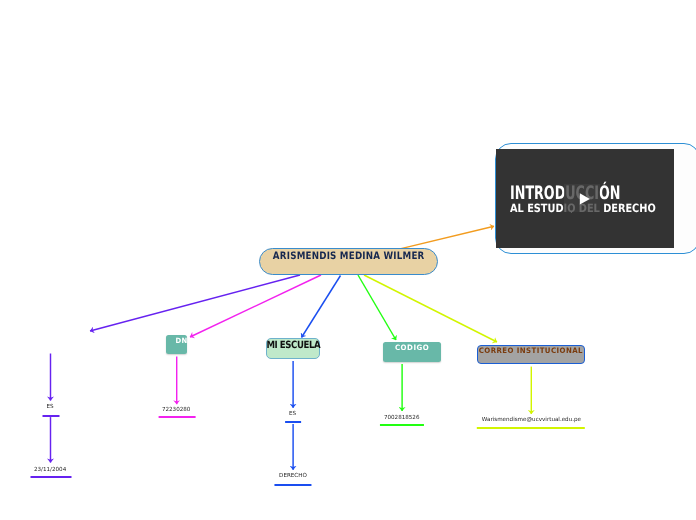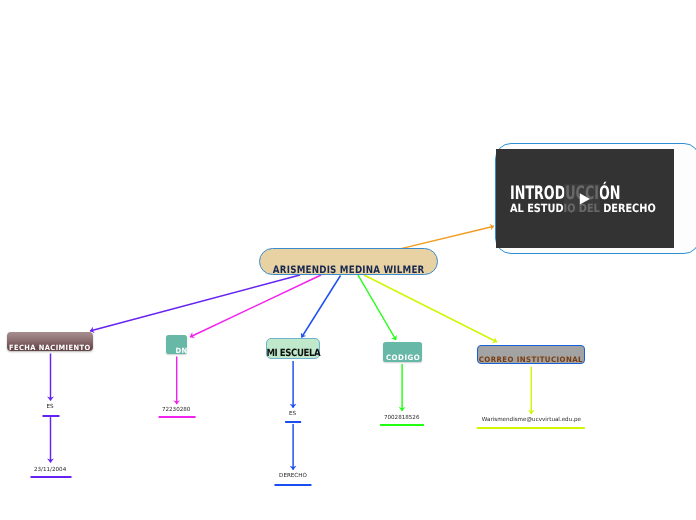--- a/index.html
+++ b/index.html
@@ -1,21 +1,21 @@
 <!DOCTYPE html>
 <html><head>
 <meta charset="utf-8">
 <style>
   html,body{margin:0;padding:0;}
   body{width:696px;height:520px;background:#ffffff;overflow:hidden;-webkit-font-smoothing:antialiased;text-rendering:geometricPrecision;
        font-family:"Liberation Sans",sans-serif;}
   #stage{position:relative;width:696px;height:520px;overflow:hidden;}
   svg.edges{position:absolute;left:0;top:0;width:696px;height:520px;pointer-events:none;}
 
-  .node{position:absolute;box-sizing:border-box;display:flex;align-items:flex-end;
+  .node{position:absolute;box-sizing:border-box;display:flex;align-items:flex-start;
         justify-content:center;white-space:nowrap;}
 
   
   #root-node{left:259px;top:248.4px;width:179px;height:27px;border:1.4px solid #3a8ccc;
      border-radius:14px;background:#e8d2a4;color:#16284f;font-family:"DejaVu Sans",sans-serif;
      font-weight:bold;font-size:10.2px;letter-spacing:0.25px;}
   #root-node span{display:inline-block;transform:scaleX(0.855);position:relative;top:1.4px;}
 
   
   #n-fecha{left:7px;top:332.4px;width:86px;height:19px;border-radius:4px;
@@ -25,21 +25,21 @@
   #n-fecha span{display:inline-block;transform:scaleX(0.93);position:relative;top:0.3px;}
   #n-dni{left:166px;top:335.4px;width:21px;height:19px;border-radius:2.5px;
      background:#68b8a8;color:#fff;font-family:"DejaVu Sans",sans-serif;font-weight:bold;
      font-size:7.2px;letter-spacing:0.45px;box-shadow:0 1px 1.5px rgba(0,0,0,0.18);}
   #n-dni span{display:inline-block;transform:scaleX(0.95);position:relative;top:0.3px;
      margin-left:12px;}
   #n-escuela{left:266px;top:337.9px;width:54px;height:21px;border-radius:5px;
      border:1px solid #6eb2cc;background:#bfe9ca;color:#111;
      font-family:"DejaVu Sans",sans-serif;font-weight:bold;font-size:10px;letter-spacing:-0.5px;}
   #n-escuela span{display:inline-block;transform:scaleX(0.858);position:relative;top:1.1px;}
-  #n-codigo{left:383px;top:342.4px;width:39px;height:19.5px;border-radius:2.5px;
+  #n-codigo{left:383px;top:342.4px;width:58px;height:19.5px;border-radius:2.5px;
      background:#68b8a8;color:#fff;font-family:"DejaVu Sans",sans-serif;font-weight:bold;
      font-size:7.4px;letter-spacing:0.55px;box-shadow:0 1px 1.5px rgba(0,0,0,0.18);}
   #n-codigo span{display:inline-block;transform:scaleX(0.95);position:relative;top:0.4px;
      margin-left:0.5px;}
   #n-correo{left:477px;top:344.9px;width:107.5px;height:19.5px;border-radius:4px;
      border:1.6px solid #1b5fd4;background:#a3a3a3;color:#7a3b0e;
      font-family:"DejaVu Sans",sans-serif;font-weight:bold;font-size:7.5px;letter-spacing:0.45px;}
   #n-correo span{display:inline-block;transform:scaleX(0.932);position:relative;top:0.2px;}
 
   .leaftext{position:absolute;font-family:"DejaVu Sans",sans-serif;font-size:5.6px;
@@ -101,23 +101,20 @@
     <path d="M293.1,361 L293.1,407.8" stroke="#1a4ef0" stroke-width="1.45" fill="none" marker-end="url(#ah-b)"></path>
     <path d="M293.1,424.1 L293.1,469.8" stroke="#1a4ef0" stroke-width="1.45" fill="none" marker-end="url(#ah-b)"></path>
     <path d="M402.1,364 L402.1,411" stroke="#22ff11" stroke-width="1.45" fill="none" marker-end="url(#ah-g)"></path>
     <path d="M531.3,366.6 L531.3,414" stroke="#d2f500" stroke-width="1.45" fill="none" marker-end="url(#ah-y)"></path>
   </svg>
 
   <div class="node" id="root-node">
     <span>ARISMENDIS MEDINA WILMER</span>
   </div>
 
-  <div class="node" id="n-fecha">
-    <span>FECHA NACIMIENTO</span>
-  </div>
   <div class="node" id="n-dni">
     <span>DNI</span>
   </div>
   <div class="node" id="n-escuela">
     <span>MI ESCUELA</span>
   </div>
   <div class="node" id="n-codigo">
     <span>CODIGO</span>
   </div>
   <div class="node" id="n-correo">

